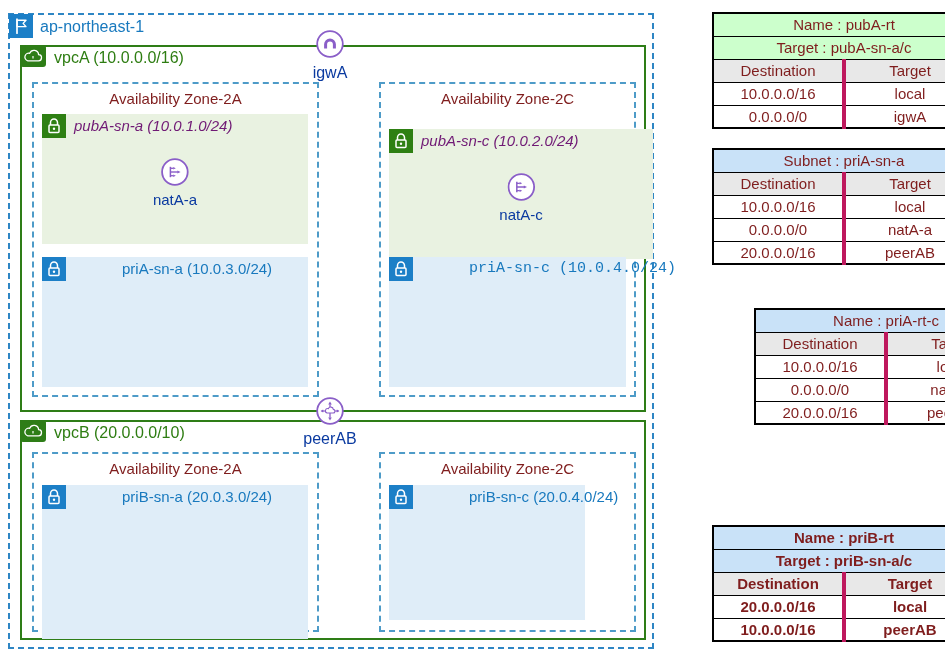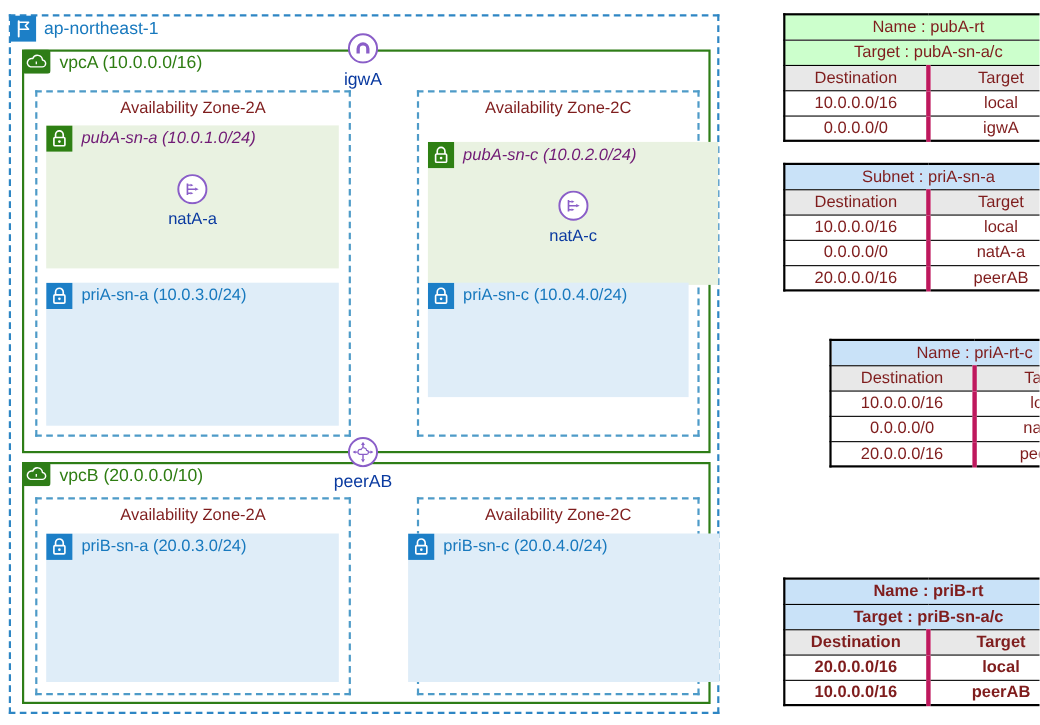--- a/index.html
+++ b/index.html
@@ -23,21 +23,21 @@
               font-size: 15px; color: #7f1d1d; }
 
   .subnet-panel { position: absolute; }
   .subnet-pub { background: #E9F2E1; }
   .subnet-pri { background: #DFEDF8; }
 
   .subnet-icon { position: absolute; left: 0; top: 0; width: 24px; height: 24px; }
   .subnet-label { position: absolute; left: 32px; top: 0; height: 24px; line-height: 24px;
                   font-size: 15px; white-space: nowrap; }
   .subnet-label.green { color: #701a75; font-style: italic; }
-  .subnet-label.blue  { color: #1879BE; }
+  .subnet-label.blue  { color: #1879BE; margin-left: 48px; }
 
   .nat-group { position: absolute; left: 50%; transform: translateX(-50%); top: 44px;
                display: flex; flex-direction: column; align-items: center; }
   .gw-label { font-size: 15px; color: #0A3AA0; margin-top: 5px; white-space: nowrap; }
 
   .igw-group  { position: absolute; left: 316px; top: 30px; width: 28px; }
   .igw-label  { position: absolute; left: 300px; top: 64px; width: 60px; text-align: center;
                 font-size: 16px; color: #0A3AA0; }
   .peer-group { position: absolute; left: 316px; top: 397px; width: 28px; }
   .peer-label { position: absolute; left: 295px; top: 430px; width: 70px; text-align: center;
@@ -136,21 +136,21 @@
           <path d="M12.3 9.1 l2.6 1.2 -2.6 1.2 z" fill="#8A5EC8"></path>
           <path d="M9.5 17.7 h3" stroke="#8A5EC8" stroke-width="1.3" fill="none"></path>
           <path d="M12.3 16.5 l2.6 1.2 -2.6 1.2 z" fill="#8A5EC8"></path>
           <path d="M9.5 14 h7.5" stroke="#8A5EC8" stroke-width="1.4" fill="none"></path>
           <path d="M16.5 12.5 l3.2 1.5 -3.2 1.5 z" fill="#8A5EC8"></path>
         </svg>
         <div class="gw-label">natA-c</div>
       </div>
     </div>
 
-    <div class="subnet-panel subnet-pri" style="left:367px; top:210px; width:237px; height:104px;">
+    <div class="subnet-panel subnet-pri" style="left:367px; top:210px; width:237px; height:130px;font-family:Liberation Mono, monospace;">
       <svg class="subnet-icon" viewBox="0 0 24 24">
         <rect width="24" height="24" fill="#1C7FC7"></rect>
         <path d="M8.5 11 v-2.5 a3.5 3.5 0 0 1 7 0 V11" stroke="#fff" stroke-width="1.5" fill="none"></path>
         <rect x="7" y="11" width="10" height="7.5" rx="1" fill="none" stroke="#fff" stroke-width="1.5"></rect>
         <circle cx="12" cy="14.7" r="1.2" fill="#fff"></circle>
       </svg>
       <div class="subnet-label blue">priA-sn-c (10.0.4.0/24)</div>
     </div>
   </div>
 
@@ -169,31 +169,31 @@
     <div class="vpc-label">vpcB (20.0.0.0/10)</div>
 
     <div class="az-box" style="left:10px; top:30px; width:287px; height:180px;">
       <div class="az-label">Availability Zone-2A</div>
     </div>
 
     <div class="az-box" style="left:357px; top:30px; width:257px; height:180px;">
       <div class="az-label">Availability Zone-2C</div>
     </div>
 
-    <div class="subnet-panel subnet-pri" style="left:20px; top:63px; width:266px; height:135px;">
+    <div class="subnet-panel subnet-pri" style="left:20px; top:63px; width:266px; height:154px;">
       <svg class="subnet-icon" viewBox="0 0 24 24">
         <rect width="24" height="24" fill="#1C7FC7"></rect>
         <path d="M8.5 11 v-2.5 a3.5 3.5 0 0 1 7 0 V11" stroke="#fff" stroke-width="1.5" fill="none"></path>
         <rect x="7" y="11" width="10" height="7.5" rx="1" fill="none" stroke="#fff" stroke-width="1.5"></rect>
         <circle cx="12" cy="14.7" r="1.2" fill="#fff"></circle>
       </svg>
       <div class="subnet-label blue">priB-sn-a (20.0.3.0/24)</div>
     </div>
 
-    <div class="subnet-panel subnet-pri" style="left:349px; top:63px; width:283px; height:135px;">
+    <div class="subnet-panel subnet-pri" style="left:367px; top:63px; width:196px; height:135px;">
       <svg class="subnet-icon" viewBox="0 0 24 24">
         <rect width="24" height="24" fill="#1C7FC7"></rect>
         <path d="M8.5 11 v-2.5 a3.5 3.5 0 0 1 7 0 V11" stroke="#fff" stroke-width="1.5" fill="none"></path>
         <rect x="7" y="11" width="10" height="7.5" rx="1" fill="none" stroke="#fff" stroke-width="1.5"></rect>
         <circle cx="12" cy="14.7" r="1.2" fill="#fff"></circle>
       </svg>
       <div class="subnet-label blue">priB-sn-c (20.0.4.0/24)</div>
     </div>
   </div>
 

